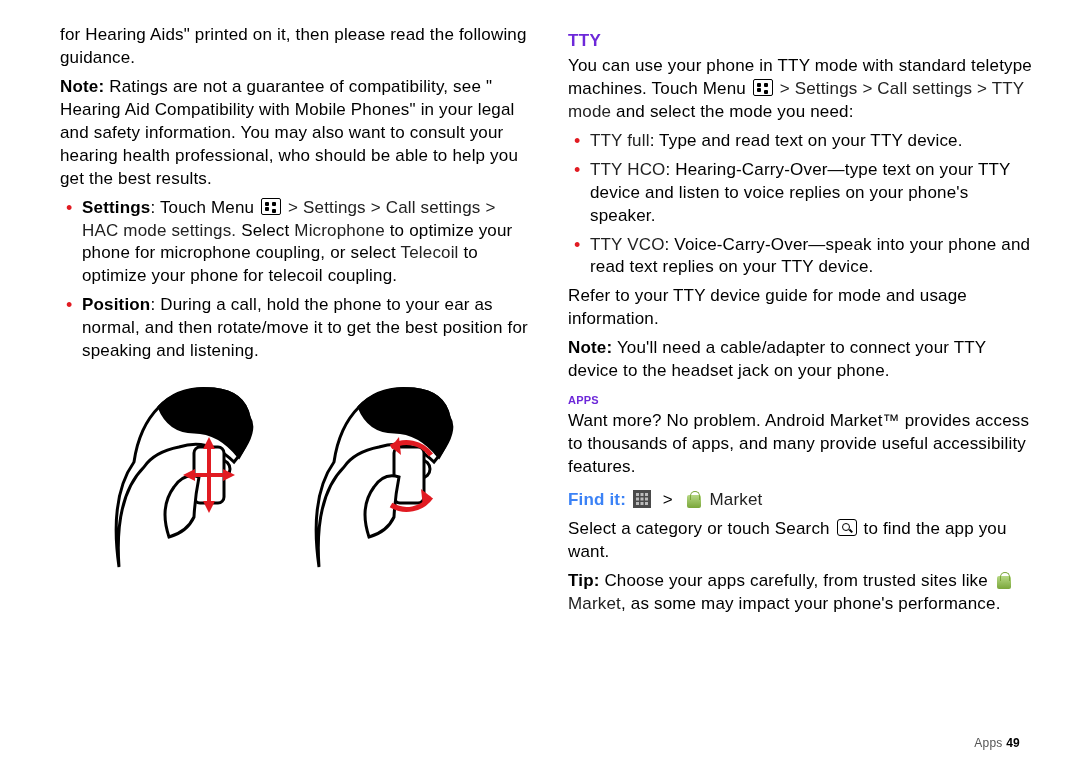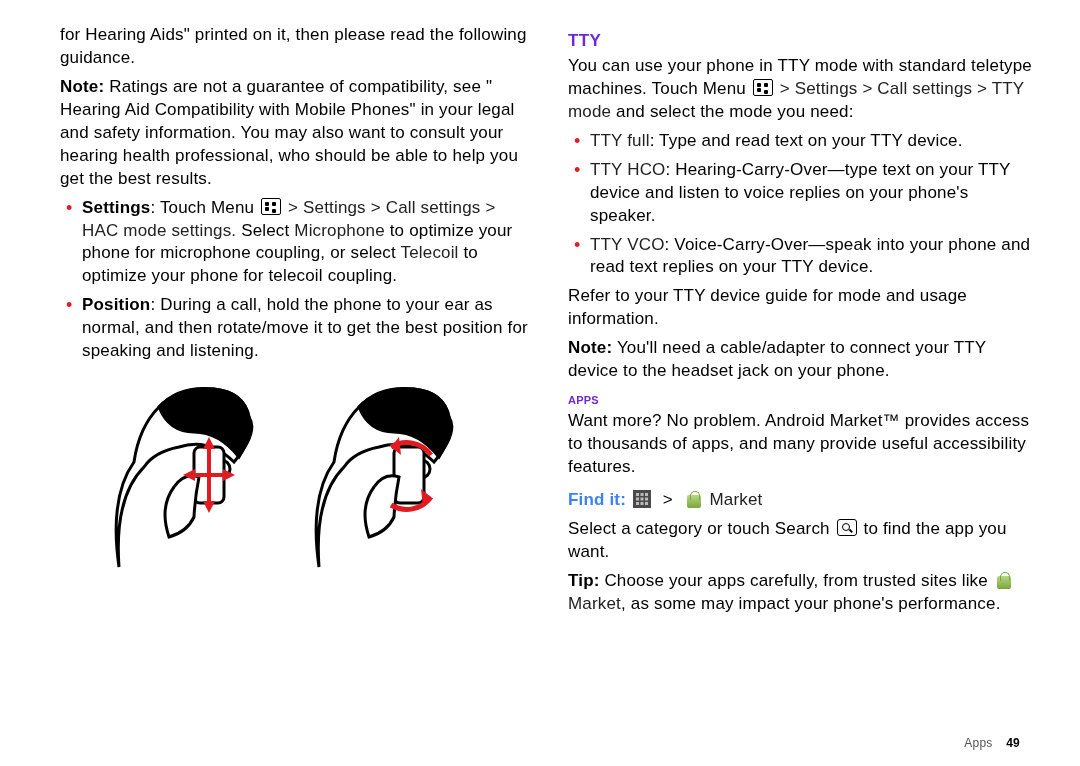--- a/index.html
+++ b/index.html
@@ -147,21 +147,21 @@
   }
   .illustration svg { width: 390px; height: 200px; }
   .footer {
     position:absolute;
     bottom:16px;
     right:60px;
     font-size:12px;
     color:#555;
     letter-spacing:0.02em;
   }
-  .footer .pno { font-weight: bold; color:#000; margin-left:10px; }
+  .footer .pno { font-weight: bold; color:#000; }
 </style>
 </head>
 <body>
 
 <div class="page">
 
   <div class="col">
     <p>for Hearing Aids" printed on it, then please read the following guidance.</p>
 
     <p>

